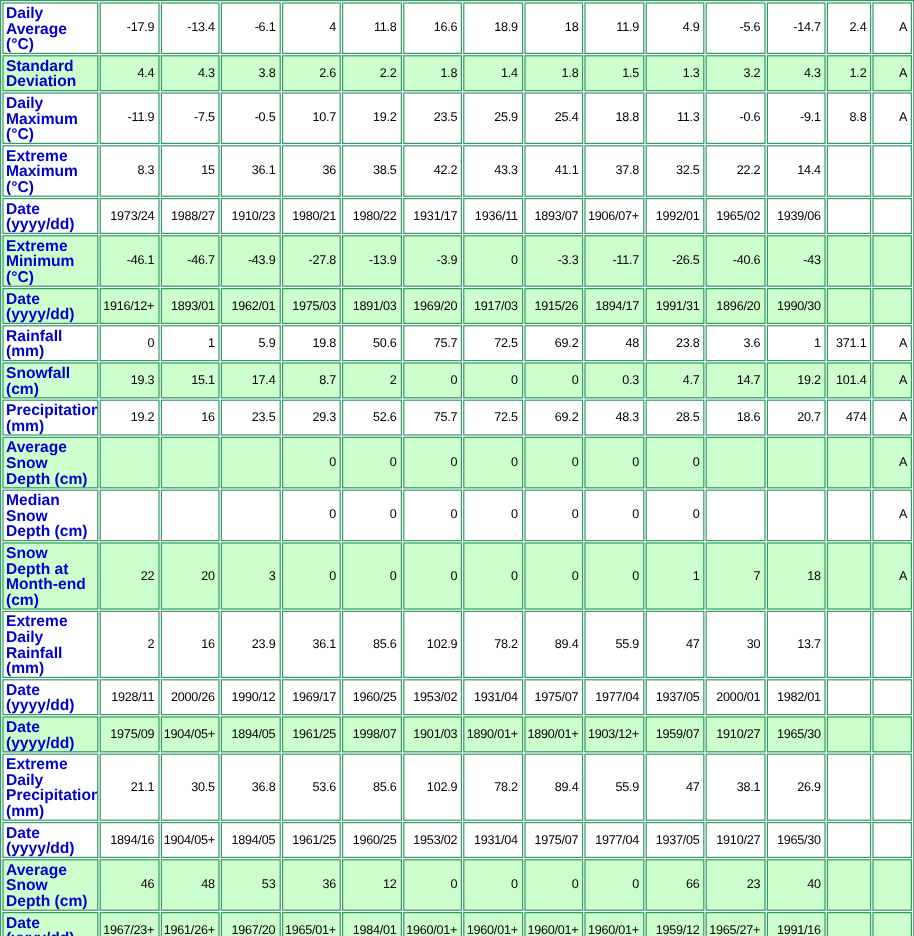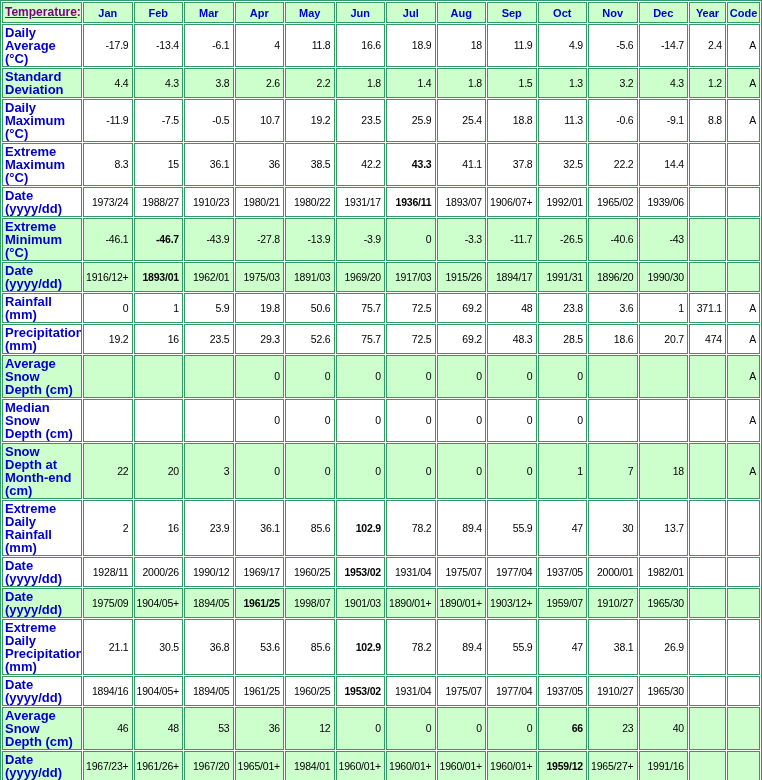--- a/index.html
+++ b/index.html
@@ -39,21 +39,21 @@
   }
   td.num {
     font-size: 10.5px;
     letter-spacing: -0.2px;
     color: #000000;
     text-align: right;
     padding: 1px 3px 1px 0;
     line-height: 13px;
     white-space: nowrap;
   }
-  td.num.b { font-weight: bold; text-align: right; }
+  td.num.b { font-weight: normal; text-align: right; }
   tr.green > td { background: #CCFFCC; }
   tr.plain > td { background: #ffffff; }
   td.section-label {
     background: #CCFFCC;
     font-size: 12px;
     font-weight: bold;
     color: #800080;
     padding: 2px 1px 2px 2px;
     line-height: 15px;
     white-space: nowrap;
@@ -76,37 +76,20 @@
       <col>
       <col>
       <col>
       <col>
       <col>
       <col>
     <col class="c-year">
     <col class="c-code">
   </colgroup>
   <tbody>
-      <tr>
-        <td class="section-label"><span class="section-link">Temperature</span>:</td>
-        <th class="month">Jan</th>
-        <th class="month">Feb</th>
-        <th class="month">Mar</th>
-        <th class="month">Apr</th>
-        <th class="month">May</th>
-        <th class="month">Jun</th>
-        <th class="month">Jul</th>
-        <th class="month">Aug</th>
-        <th class="month">Sep</th>
-        <th class="month">Oct</th>
-        <th class="month">Nov</th>
-        <th class="month">Dec</th>
-        <th class="month">Year</th>
-        <th class="month">Code</th>
-      </tr>
       <tr class="plain">
         <td class="label">Daily Average (°C)</td>
         <td class="num">-17.9</td>
         <td class="num">-13.4</td>
         <td class="num">-6.1</td>
         <td class="num">4</td>
         <td class="num">11.8</td>
         <td class="num">16.6</td>
         <td class="num">18.9</td>
         <td class="num">18</td>
@@ -229,20 +212,37 @@
         <td class="num">75.7</td>
         <td class="num">72.5</td>
         <td class="num">69.2</td>
         <td class="num">48</td>
         <td class="num">23.8</td>
         <td class="num">3.6</td>
         <td class="num">1</td>
         <td class="num">371.1</td>
         <td class="num">A</td>
       </tr>
+      <tr class="green">
+        <td class="label">Snowfall (cm)</td>
+        <td class="num">19.3</td>
+        <td class="num">15.1</td>
+        <td class="num">17.4</td>
+        <td class="num">8.7</td>
+        <td class="num">2</td>
+        <td class="num">0</td>
+        <td class="num">0</td>
+        <td class="num">0</td>
+        <td class="num">0.3</td>
+        <td class="num">4.7</td>
+        <td class="num">14.7</td>
+        <td class="num">19.2</td>
+        <td class="num">101.4</td>
+        <td class="num">A</td>
+      </tr>
       <tr class="plain">
         <td class="label">Precipitation (mm)</td>
         <td class="num">19.2</td>
         <td class="num">16</td>
         <td class="num">23.5</td>
         <td class="num">29.3</td>
         <td class="num">52.6</td>
         <td class="num">75.7</td>
         <td class="num">72.5</td>
         <td class="num">69.2</td>

